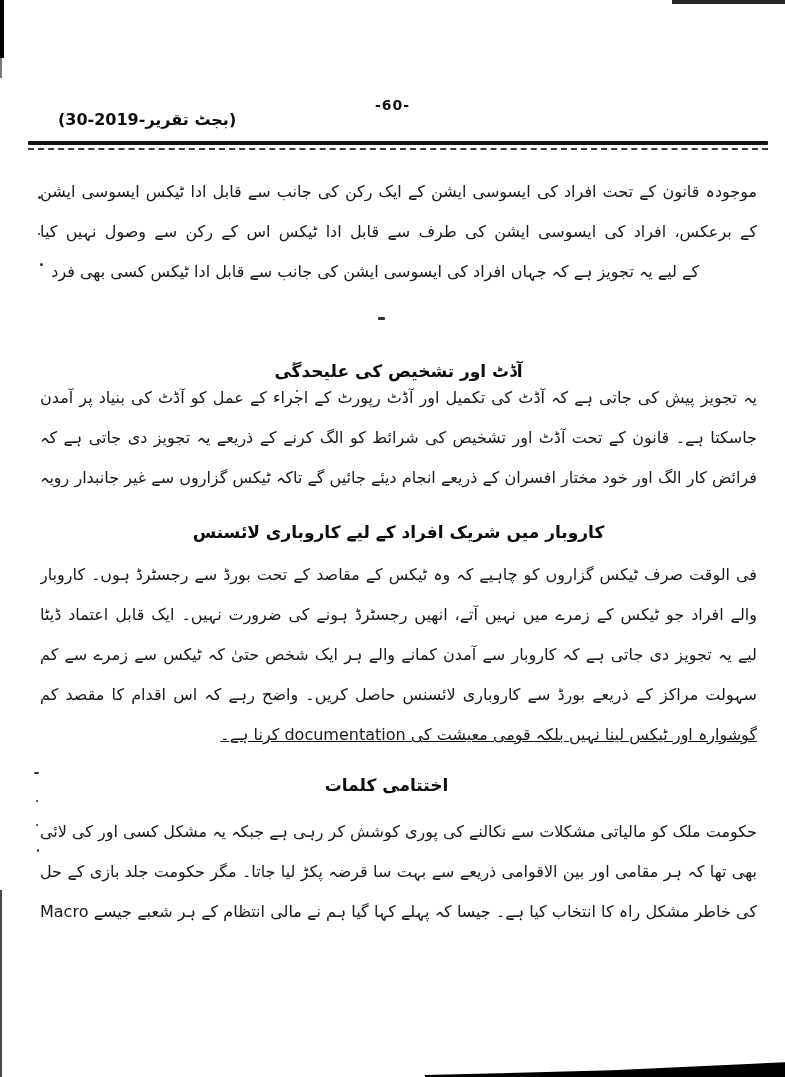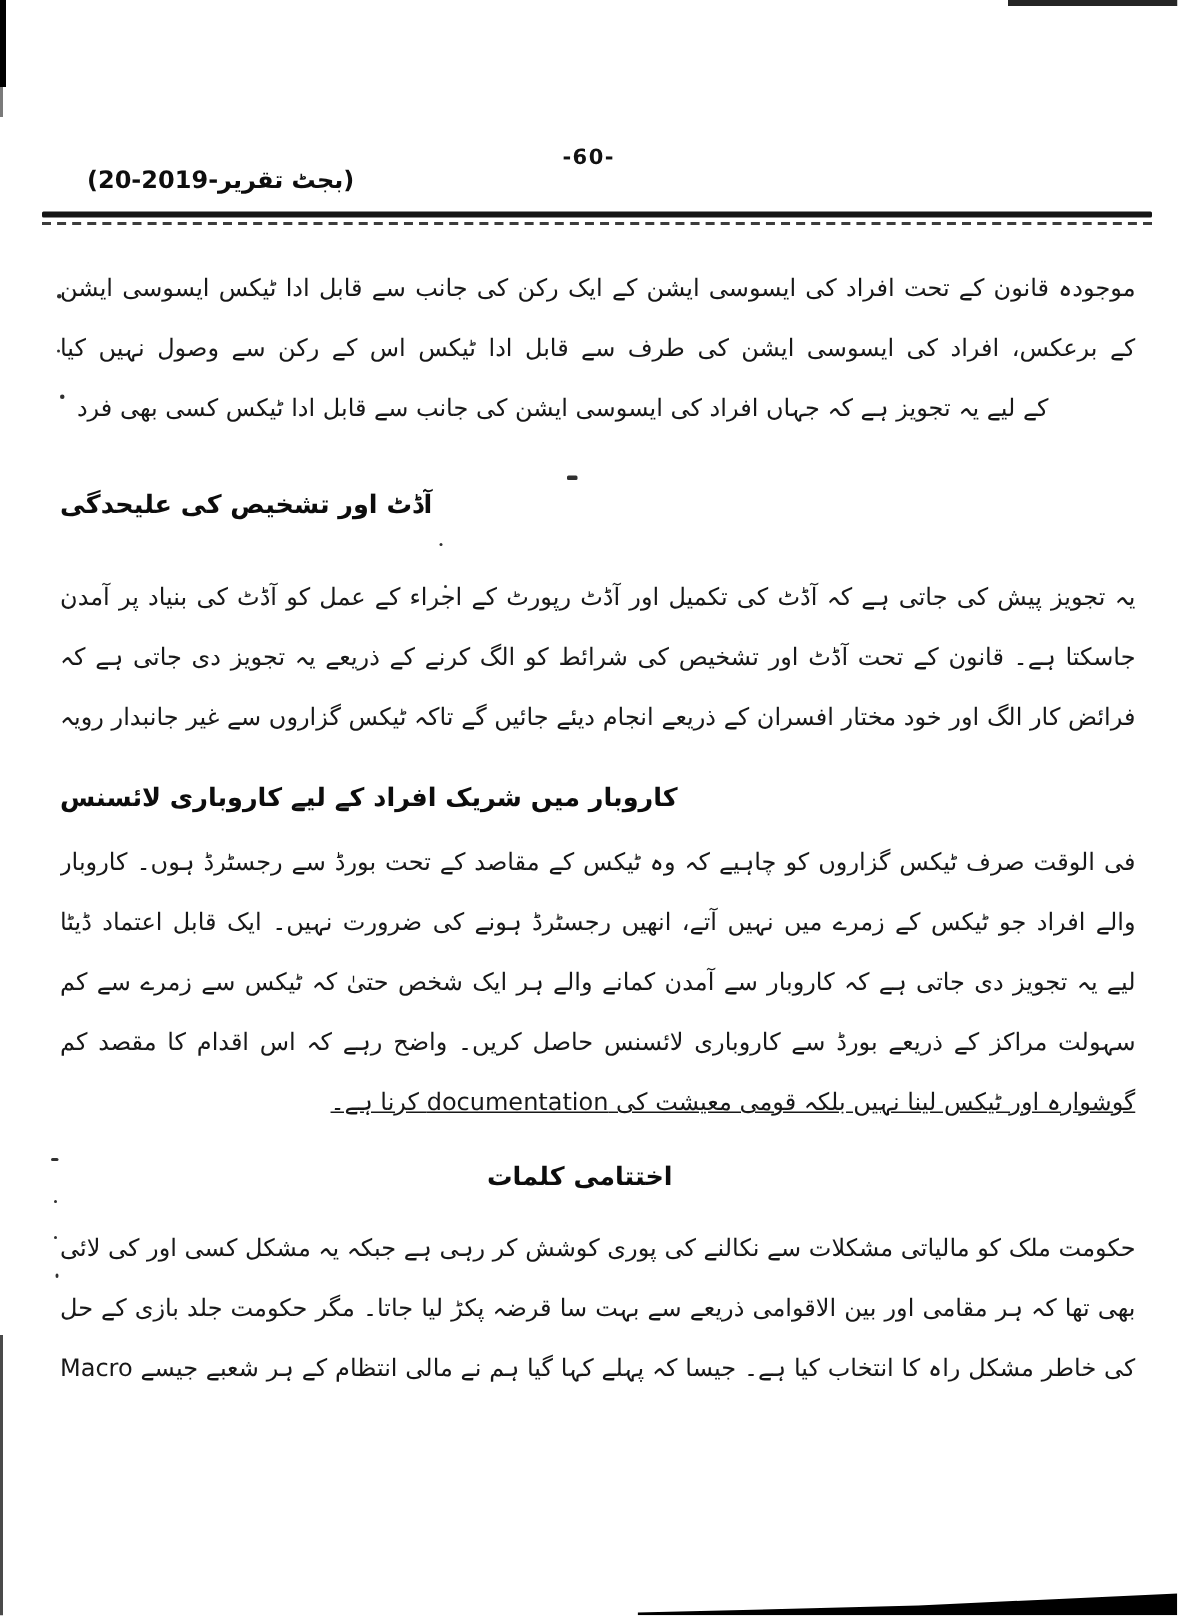--- a/index.html
+++ b/index.html
@@ -51,22 +51,22 @@
     text-align:right; text-align-last:right;
     padding-right:58px; box-sizing:border-box;
   }
   #para3 .line:last-child { text-align:right; text-align-last:right;text-decoration:underline; }
 
   .heading {
     position:absolute; left:40px; width:717px; margin:0;
     direction:rtl; font-size:17px; font-weight:bold;
     line-height:34px; color:#0d0d0d;
   }
-  #heading1 { top:320px; text-align:left; }
-  #heading2 { top:515px; text-align:left; }
+  #heading1 { top:354px; text-align:center; }
+  #heading2 { top:515px; text-align:center; }
   #heading3 { top:768px; text-align:center; transform:translateX(-12px); }
 
   
   .artifact { position:absolute; }
   .top-left-bar   { left:0; top:0; width:4px; height:58px; background:#000; }
   .top-left-tail  { left:0; top:58px; width:2px; height:20px; background:#7a7a7a; }
   .top-right-strip{ right:0; top:0; width:113px; height:4px; background:#262626; }
   .left-edge-line { left:0; top:890px; width:2px; height:187px; background:#4a4a4a; }
   .bottom-band {
     left:425px; right:0; bottom:0; height:16px; background:#000;
@@ -92,21 +92,21 @@
   <div class="speck" style="left:38px;  top:233px; width:2px; height:2px;"></div>
   <div class="speck" style="left:40px;  top:263px; width:3px; height:3px;"></div>
   <div class="speck" style="left:293px; top:362px; width:2px; height:2px;"></div>
   <div class="speck" style="left:296px; top:390px; width:2px; height:2px;"></div>
   <div class="speck" style="left:34px;  top:772px; width:5px; height:2px; border-radius:1px;"></div>
   <div class="speck" style="left:36px;  top:800px; width:2px; height:2px;"></div>
   <div class="speck" style="left:36px;  top:824px; width:2px; height:2px;"></div>
   <div class="speck" style="left:37px;  top:849px; width:2px; height:3px;"></div>
 
   <div class="page-number">-60-</div>
-  <div class="header-title">(بجٹ تقریر-2019-20)</div>
+  <div class="header-title">(بجٹ تقریر-2019-30)</div>
   <div class="rule-thick"></div>
   <div class="rule-dashed"></div>
 
   <div class="para" id="para1">
       <div class="line">موجودہ قانون کے تحت افراد کی ایسوسی ایشن کے ایک رکن کی جانب سے قابل ادا ٹیکس ایسوسی ایشن سے وصول کیا جاسکتا ہے۔ اس</div>
       <div class="line">کے برعکس، افراد کی ایسوسی ایشن کی طرف سے قابل ادا ٹیکس اس کے رکن سے وصول نہیں کیا جاسکتا۔ ٹیکس کی وصولی کو یقینی بنانے</div>
       <div class="line">کے لیے یہ تجویز ہے کہ جہاں افراد کی ایسوسی ایشن کی جانب سے قابل ادا ٹیکس کسی بھی فرد سے وصول کیا جاسکتا ہے جو ایسوسی ایشن</div>
     </div>
 
   <h2 class="heading" id="heading1">آڈٹ اور تشخیص کی علیحدگی</h2>

